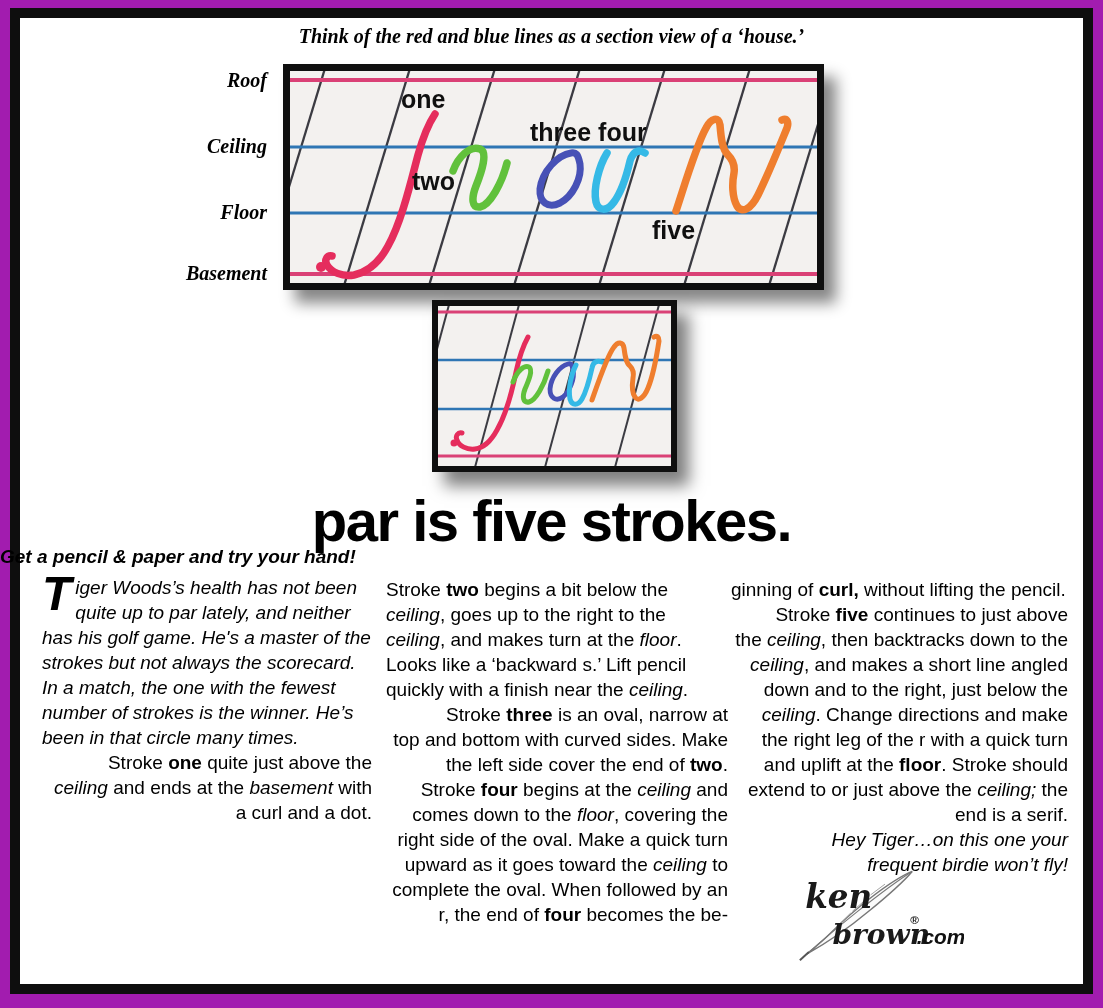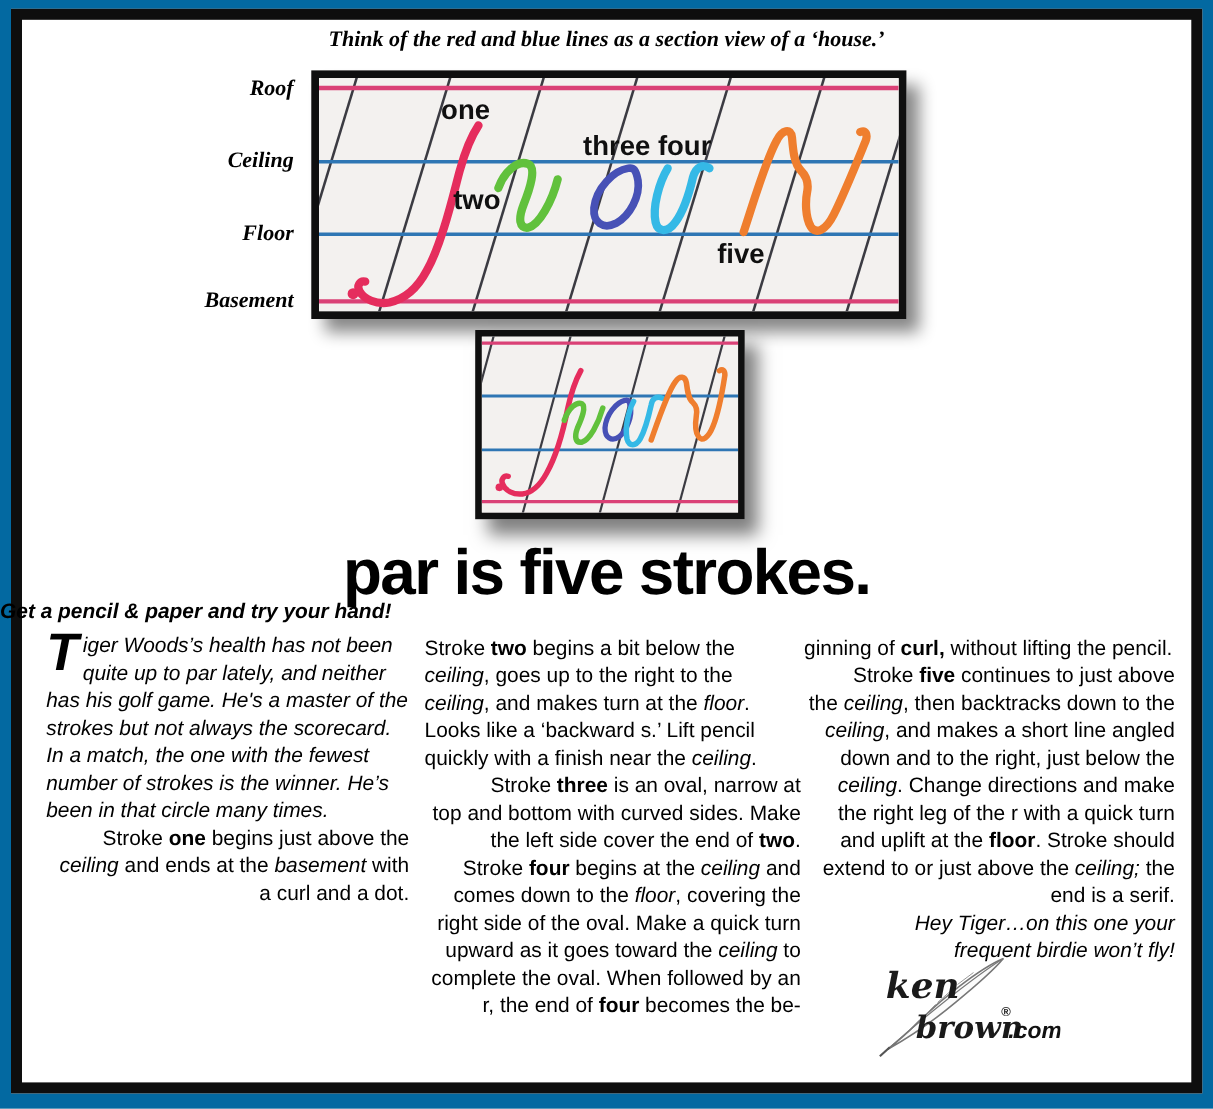--- a/index.html
+++ b/index.html
@@ -1,16 +1,16 @@
 <!DOCTYPE html>
 <html><head>
 <meta charset="utf-8">
 <style>
   html,body{margin:0;padding:0;background:#e2e2e2;}
-  .page{position:relative;width:1103px;height:1008px;background:#0369a1;overflow:hidden;
+  .page{position:relative;width:1103px;height:1008px;background:#a21caf;overflow:hidden;
         font-family:"Liberation Sans",sans-serif;color:#000;}
   .paper-frame{position:absolute;left:10px;top:8px;width:1063px;height:966px;
         border:10px solid #0e0e0e;background:#ffffff;}
   .caption{position:absolute;top:25px;left:0;width:1103px;text-align:center;
         font-family:"Liberation Serif",serif;font-style:italic;font-weight:700;font-size:20px;}
   .house-labels{position:absolute;left:40px;top:0;width:227px;height:300px;}
   .house-label{position:absolute;right:0;height:26px;line-height:26px;text-align:right;
         font-family:"Liberation Serif",serif;font-style:italic;font-weight:700;font-size:20px;}
   .pframe{position:absolute;border:7px solid #0f0f0f;line-height:0;background:#f3f1ef;
         box-shadow:12px 13px 14px rgba(0,0,0,0.48);}
@@ -109,21 +109,21 @@
         <path d="M 154 94 C 160 77 169 50 176 41 C 180 35 185 36 186 42 C 187 50 188 57 192 60 C 195 63 196 67 195 72 C 194 79 194 87 197 91 C 200 96 206 92 210 82 C 215 70 219 48 221 35 C 221 31 219 29 216 31" stroke="#ef7e2e"></path>
       </g>
     </svg>
   </div>
 
   <div class="heading">par is five strokes.</div>
   <div class="subheading">Get a pencil &amp; paper and try your hand!</div>
 
   <div class="col" style="left:42px;top:575px;width:330px">
     <p><span class="dropcap">T</span><span><span class="i">iger Woods’s health has not been quite up to par lately, and neither has his golf game. He's a master of the strokes but not always the scorecard. In a match, the one with the fewest number of strokes is the winner. He’s been in that circle many times.</span></span></p>
-    <p class="indent"><span>Stroke </span><span class="b">one</span><span> begins just above the </span><span class="i">ceiling</span><span> and ends at the </span><span class="i">basement</span><span> with a curl and a dot.</span></p>
+    <p class="indent"><span>Stroke </span><span class="b">one</span><span> quite just above the </span><span class="i">ceiling</span><span> and ends at the </span><span class="i">basement</span><span> with a curl and a dot.</span></p>
   </div>
 
   <div class="col" style="left:386px;top:577px;width:342px">
     <p><span>Stroke </span><span class="b">two</span><span> begins a bit below the </span><span class="i">ceiling</span><span>, goes up to the right to the </span><span class="i">ceiling</span><span>, and makes turn at the </span><span class="i">floor</span><span>. Looks like a ‘backward s.’  Lift pencil quickly with a finish near the </span><span class="i">ceiling</span><span>.</span></p>
     <p class="indent"><span>Stroke </span><span class="b">three</span><span> is an oval, narrow at top and bottom with curved sides. Make the left side cover the end of </span><span class="b">two</span><span>.</span></p>
     <p class="indent"><span>Stroke </span><span class="b">four</span><span> begins at the </span><span class="i">ceiling</span><span> and comes down to the </span><span class="i">floor</span><span>, covering the right side of the oval. Make a quick turn upward as it goes toward the </span><span class="i">ceiling</span><span> to complete the oval.  When followed by an r, the end of </span><span class="b">four</span><span> becomes the be-</span></p>
   </div>
 
   <div class="col" style="left:731px;top:577px;width:337px">
     <p><span>ginning of </span><span class="b">curl,</span><span> without lifting the pencil.</span></p>

